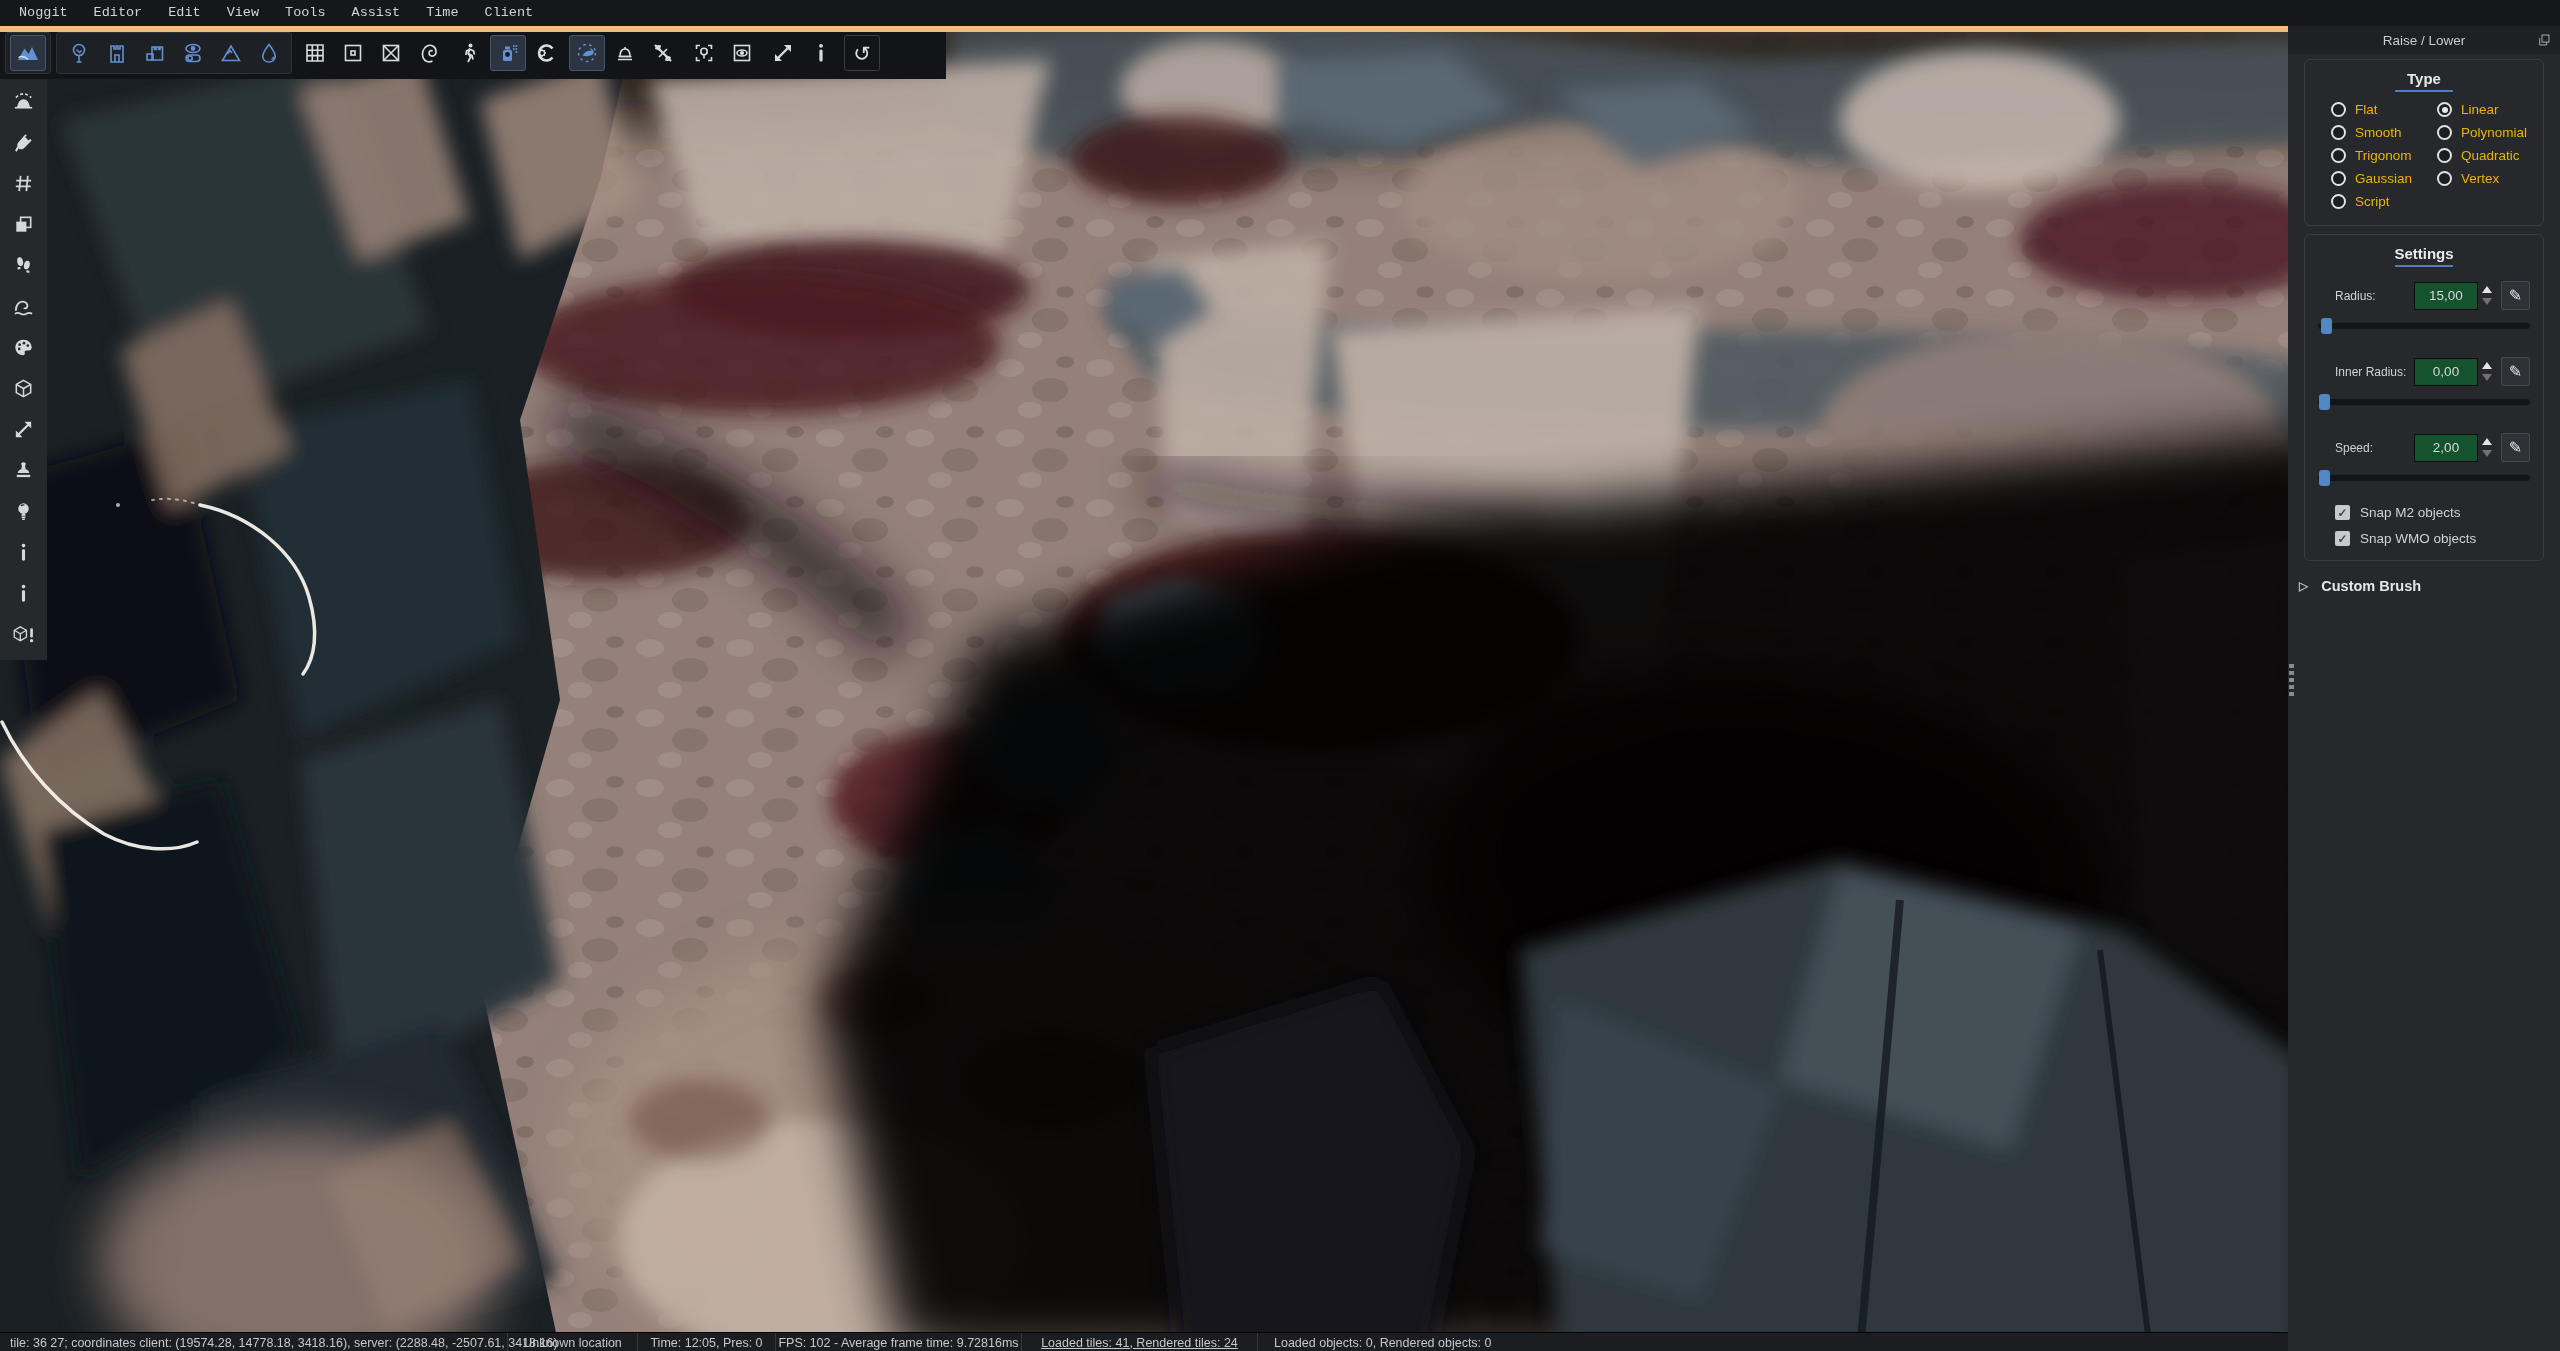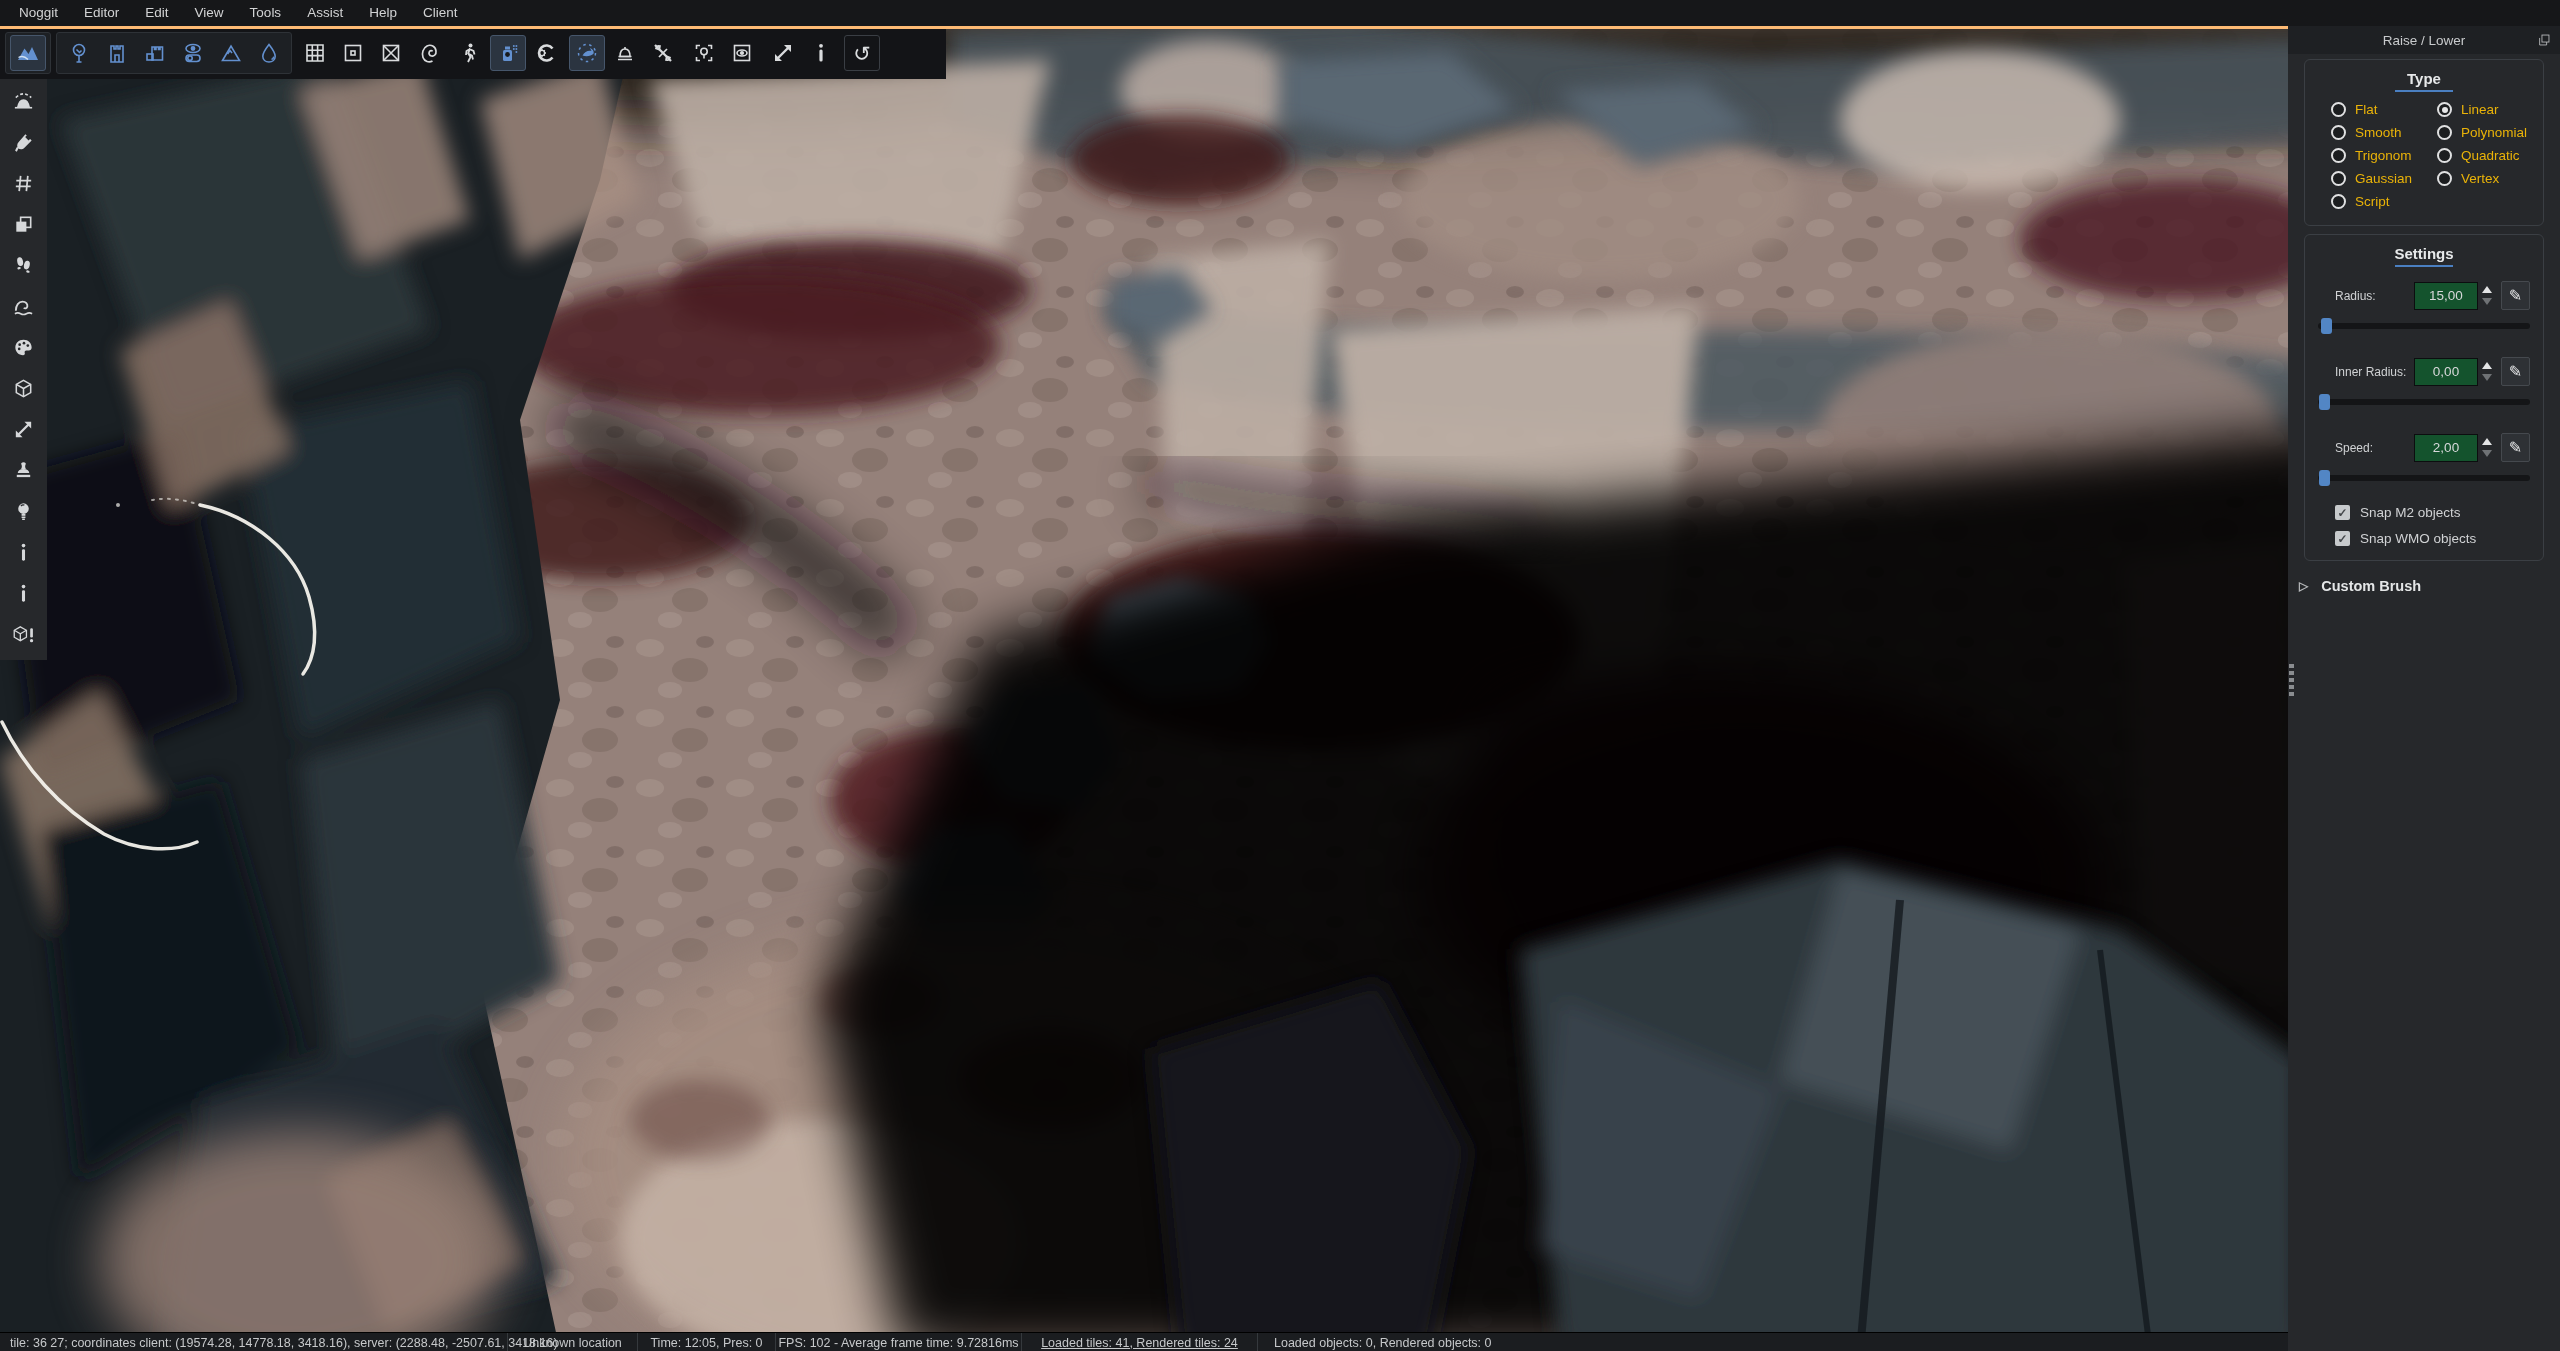--- a/index.html
+++ b/index.html
@@ -4,21 +4,21 @@
 <style>
   html,body{margin:0;padding:0;background:#0c0d0e;}
   #app{position:relative;width:2560px;height:1351px;overflow:hidden;
        font-family:"Liberation Sans",sans-serif;color:#d4d6d8;}
 
   
   #scene{position:absolute;left:0;top:0;width:2560px;height:1351px;display:block;}
 
   
   #menubar{position:absolute;left:0;top:0;width:2560px;height:26px;background:#161719;
-           border-bottom:3px solid #fdba74;display:flex;align-items:center;z-index:10;}
+           border-bottom:6px solid #fdba74;display:flex;align-items:center;z-index:10;font-family:Liberation Mono, monospace;}
   .mitem{padding:0 13px;font-size:13.5px;color:#d2d3d4;line-height:26px;cursor:default;}
   .mitem:first-child{margin-left:6px;}
 
   
   #toolbar{position:absolute;left:0;top:27px;width:946px;height:52px;background:#131417;
            display:flex;align-items:center;gap:5px;padding:0 5px;box-sizing:border-box;z-index:9;}
   .tgroup{display:flex;gap:2px;background:#1d2024;border:1px solid #2e3237;border-radius:3px;padding:2px 4px;}
   .tgroup.bare{background:transparent;border:none;padding:2px 0;}
   .tbtn{width:36px;height:36px;display:flex;align-items:center;justify-content:center;border-radius:3px;color:#d9dbdd;}
   .tbtn.blue{color:#6390cf;}
@@ -363,21 +363,21 @@
     </defs>
   </svg>
 
   <div id="menubar">
     <span class="mitem">Noggit</span>
     <span class="mitem">Editor</span>
     <span class="mitem">Edit</span>
     <span class="mitem">View</span>
     <span class="mitem">Tools</span>
     <span class="mitem">Assist</span>
-    <span class="mitem">Help</span>
+    <span class="mitem">Time</span>
     <span class="mitem">Client</span>
   </div>
 
   <div id="toolbar">
     <div class="tgroup">
         <div class="tbtn blue sel">
           <svg class="icon" viewBox="0 0 24 24">
             <use href="#i-mount"></use>
           </svg>
         </div>

